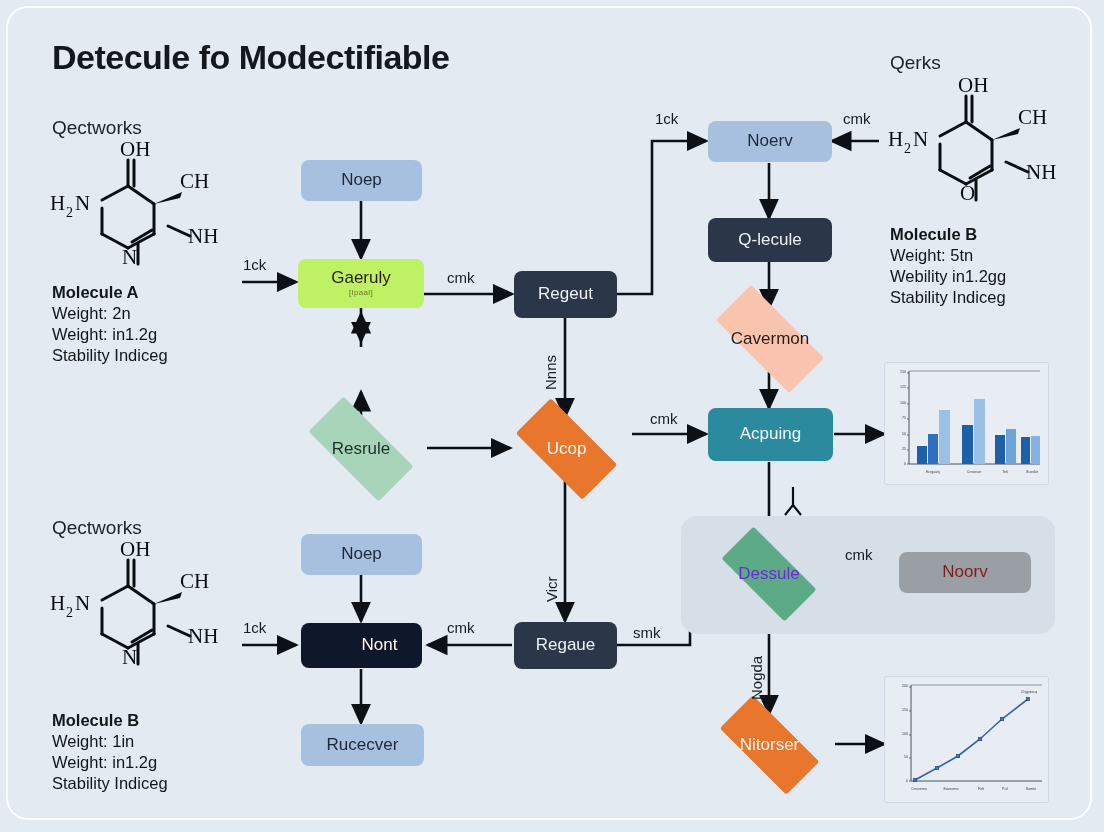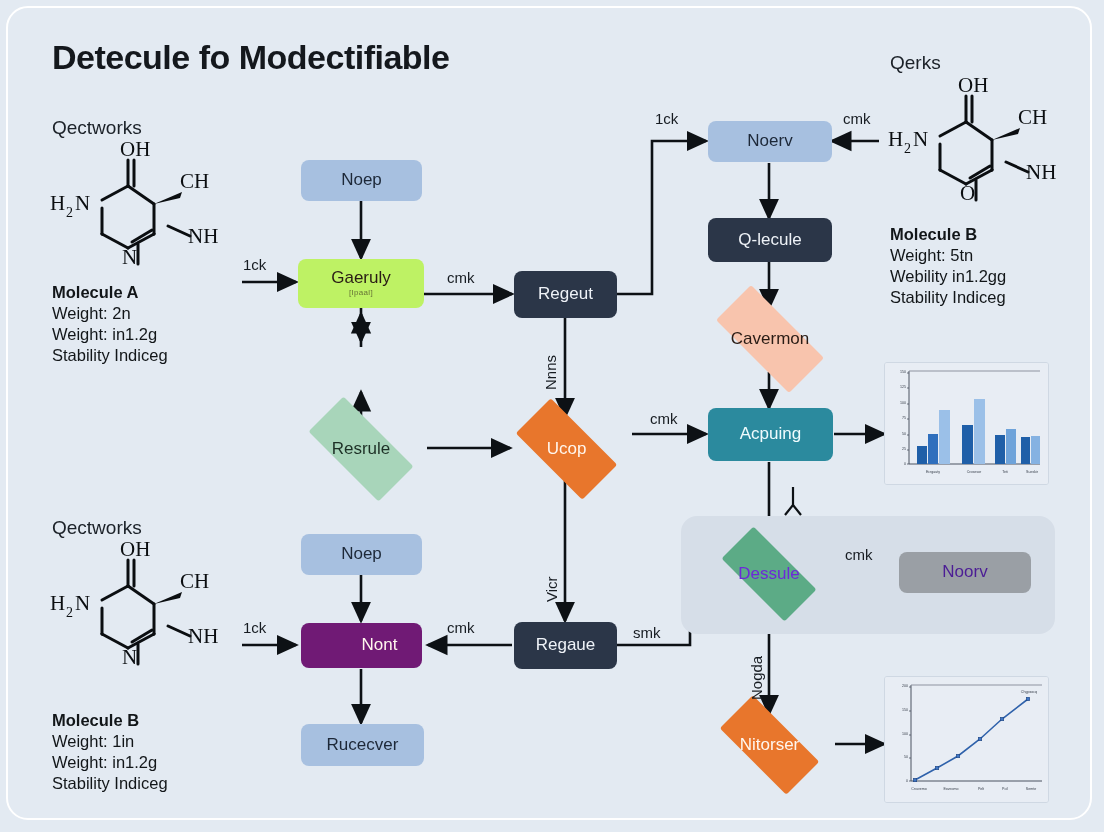--- a/index.html
+++ b/index.html
@@ -33,22 +33,22 @@
   .node{
     box-sizing:border-box;display:flex;align-items:center;justify-content:center;
     text-align:center;border-radius:8px;font-size:17px;line-height:1.1;
     flex-direction:column;
   }
   .node .sub{font-size:8px;opacity:.62;margin-top:1px;letter-spacing:.3px;}
   .n-blue{background:#a7c0e0;color:#1d2838;}
   .n-peach{background:#bef264;color:#2a1c15;}
   .n-dark{background:#2b3648;color:#eef2f7;}
   .n-teal{background:#2b8a9e;color:#f0fbfd;}
-  .n-orange{background:#701a75;color:#fff6ee;padding-left:36px;}
-  .n-gray{background:#9a9fa5;color:#4c1d95;}
+  .n-orange{background:#0f172a;color:#fff6ee;padding-left:36px;}
+  .n-gray{background:#9a9fa5;color:#7f1d1d;}
 
   
   .diamond{position:absolute;display:flex;align-items:center;justify-content:center;}
   .diamond .dshape{
     position:absolute;left:0;top:0;width:100%;height:100%;
     transform:rotate(45deg) scale(.707);border-radius:4px;
   }
   .diamond .dtext{position:relative;z-index:2;font-size:17px;white-space:nowrap;}
   .d-green-l .dshape{background:#a8d5ba;} .d-green-l .dtext{color:#1d3026;}
   .d-green .dshape{background:#5cab86;}   .d-green .dtext{color:#6d28d9;}

